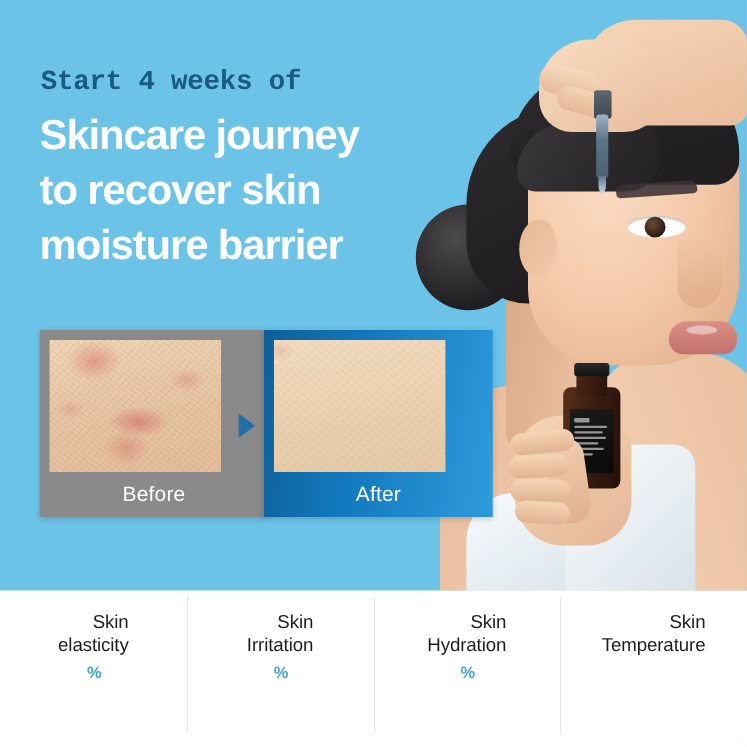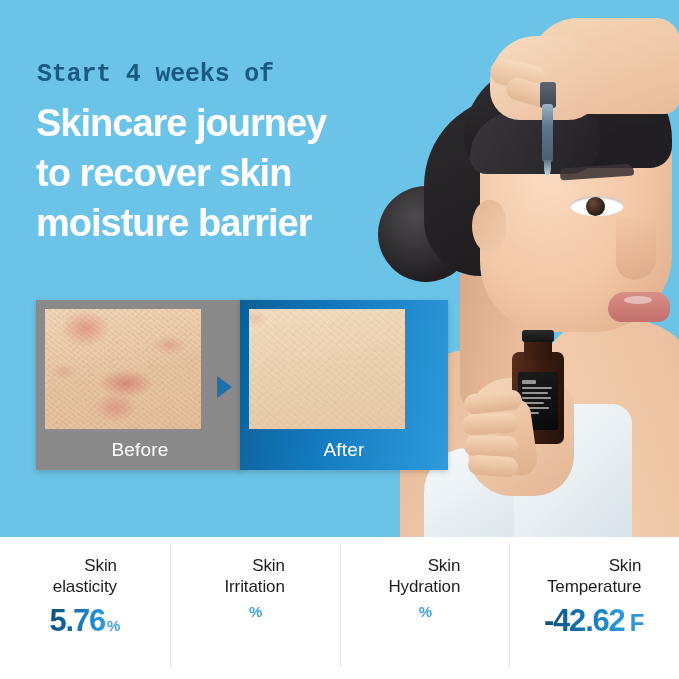--- a/index.html
+++ b/index.html
@@ -269,21 +269,20 @@
   </div>
 
   <div class="stats">
 
     <div class="stat">
       <div class="stat-label">
         <span>Skin</span><br>
         <span>elasticity</span>
       </div>
       <div class="stat-value">
-        <span class="stat-num">5.76</span>
         <span class="stat-unit">%</span>
       </div>
     </div>
 
     <div class="stat">
       <div class="stat-label">
         <span>Skin</span><br>
         <span>Irritation</span>
       </div>
       <div class="stat-value">
@@ -299,20 +298,16 @@
       <div class="stat-value">
         <span class="stat-unit">%</span>
       </div>
     </div>
 
     <div class="stat">
       <div class="stat-label">
         <span>Skin</span><br>
         <span>Temperature</span>
       </div>
-      <div class="stat-value">
-        <span class="stat-num">-42.62</span>
-        <span class="stat-unit wide">F</span>
-      </div>
     </div>
 
   </div>
 </div>
 
 </body></html>

